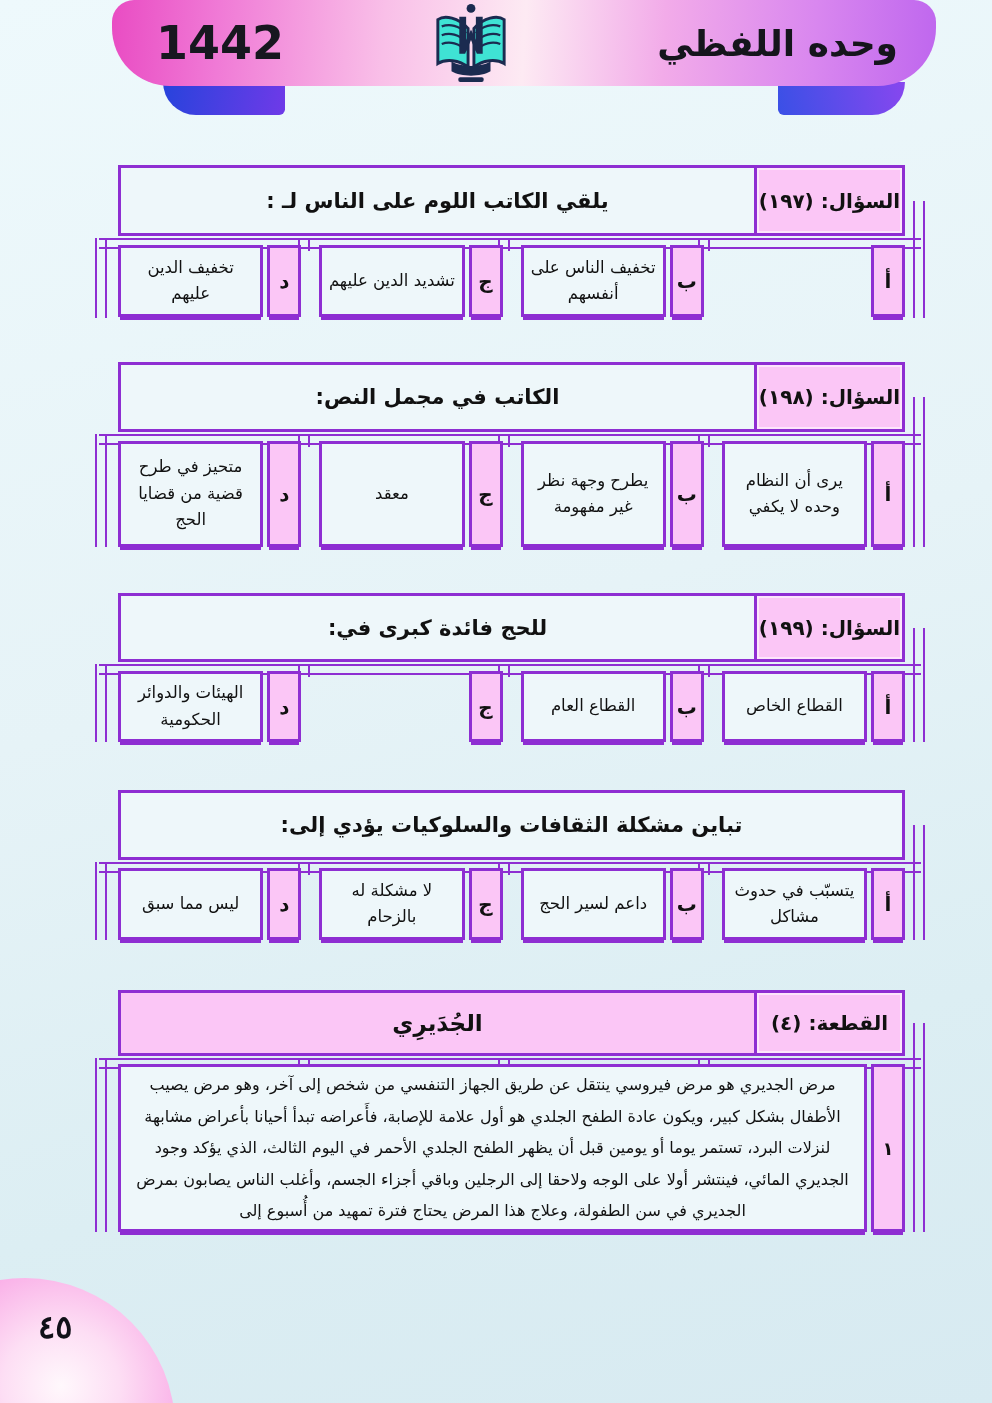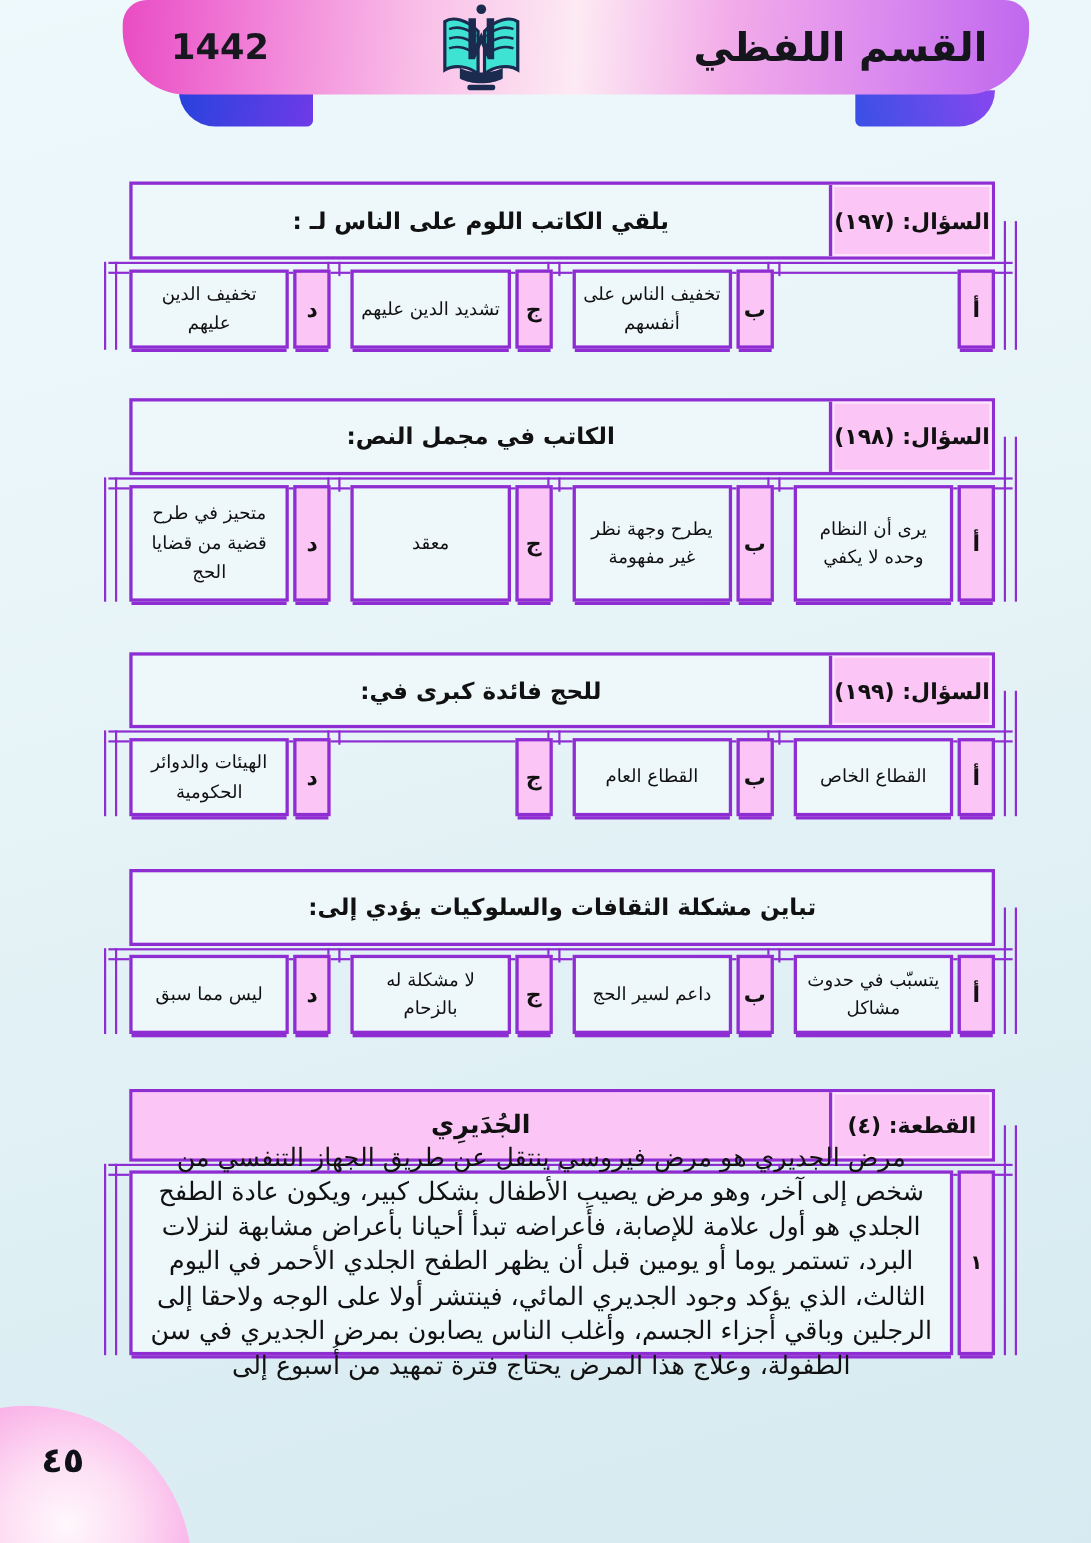--- a/index.html
+++ b/index.html
@@ -19,21 +19,21 @@
 
   
   .banner{
     position:absolute;left:112px;top:0;width:824px;height:86px;z-index:2;
     background:linear-gradient(93deg,#e94cc3 0%,#f07ad6 13%,#f9bfe8 33%,#fdeaf3 50%,#f2abe9 67%,#d987ef 85%,#bf67ee 100%);
     border-radius:22px 22px 58px 58px;
     display:flex;align-items:center;justify-content:space-between;
     padding:0 38px 0 44px;box-sizing:border-box;
   }
   .banner-title{font-size:36px;font-weight:bold;color:#15151c;letter-spacing:-1px;}
-  .banner-year{font-size:32px;font-weight:bold;color:#17171f;direction:ltr;}
+  .banner-year{font-size:46px;font-weight:bold;color:#17171f;direction:ltr;}
   .logo{width:78px;height:82px;margin-top:2px;}
   .ribbon{position:absolute;top:82px;height:33px;z-index:1;}
   .ribbon-l{left:163px;width:122px;background:linear-gradient(100deg,#2743dc,#6f3ae8);border-radius:0 0 14px 80px;}
   .ribbon-r{left:778px;width:127px;background:linear-gradient(80deg,#3a50e6,#8747ef);border-radius:0 0 80px 14px;}
 
   
   .block{position:absolute;left:95px;width:830px;}
   .qheader{
     position:relative;display:flex;margin:0 20px 0 23px;
     border:3px solid var(--purple);background:var(--boxblue);box-sizing:border-box;
@@ -82,41 +82,41 @@
   .pbody{position:absolute;left:23px;right:20px;display:flex;gap:4px;}
   .pnum{
     flex:0 0 34px;background:var(--pink);border:3px solid var(--purple);
     display:flex;align-items:center;justify-content:center;
     font-weight:bold;font-size:18px;box-sizing:border-box;
     box-shadow:0 5px 0 -2px var(--purple);
   }
   .ptext{
     flex:1;background:var(--boxblue);border:3px solid var(--purple);
     display:flex;align-items:center;justify-content:center;
-    font-size:23px;line-height:31.5px;text-align:center;
+    font-size:16px;line-height:31.5px;text-align:center;
     padding:2px 14px;box-sizing:border-box;
     box-shadow:0 5px 0 -2px var(--purple);
   }
 
   
   .sphere{
     position:absolute;left:-125px;top:1278px;width:300px;height:300px;border-radius:50%;
     background:radial-gradient(circle at 62% 36%,#fff8fc 0%,#fddef4 22%,#f9a9e6 50%,#f272d6 72%,#ea58c9 100%);
   }
-  .pagenum{position:absolute;left:38px;top:1308px;font-size:32px;font-weight:bold;color:#101018;}
+  .pagenum{position:absolute;left:38px;top:1308px;font-size:32px;font-weight:bold;color:#101018;font-family:Liberation Serif, serif;}
 </style>
 </head>
 <body>
 
 <div class="page">
 
   <div class="ribbon ribbon-l"></div>
   <div class="ribbon ribbon-r"></div>
   <header class="banner">
-    <div class="banner-title">القسم اللفظي</div>
+    <div class="banner-title">وحده اللفظي</div>
     <div class="logo">
       <svg viewBox="0 0 80 84" width="78" height="82">
         <circle cx="40" cy="5.5" r="4.5" fill="#1b2b50"></circle>
         <path d="M37 66 L37 26 C27 15 13 12 6 17 L6 62 C14 57 28 58 37 66 Z" fill="#3fe3d4" stroke="#1b2b50" stroke-width="3"></path>
         <path d="M43 66 L43 26 C53 15 67 12 74 17 L74 62 C66 57 52 58 43 66 Z" fill="#3fe3d4" stroke="#1b2b50" stroke-width="3"></path>
         <path d="M10 24 C18 21 28 23 35 31 M10 33 C18 30 28 32 35 40 M10 42 C18 39 28 41 35 49" stroke="#1b2b50" stroke-width="2.4" fill="none"></path>
         <path d="M70 24 C62 21 52 23 45 31 M70 33 C62 30 52 32 45 40 M70 42 C62 39 52 41 45 49" stroke="#1b2b50" stroke-width="2.4" fill="none"></path>
         <path d="M28 14 L28 52 L34 52 L40 38 L46 52 L52 52 L52 14 L45 14 L45 38 L40 27 L35 38 L35 14 Z" fill="#1b2b50"></path>
         <path d="M20 60 C30 66 50 66 60 60 L60 70 C50 76 30 76 20 70 Z" fill="#1b2b50"></path>
         <rect x="27" y="76" width="26" height="5" rx="2" fill="#1b2b50"></rect>

